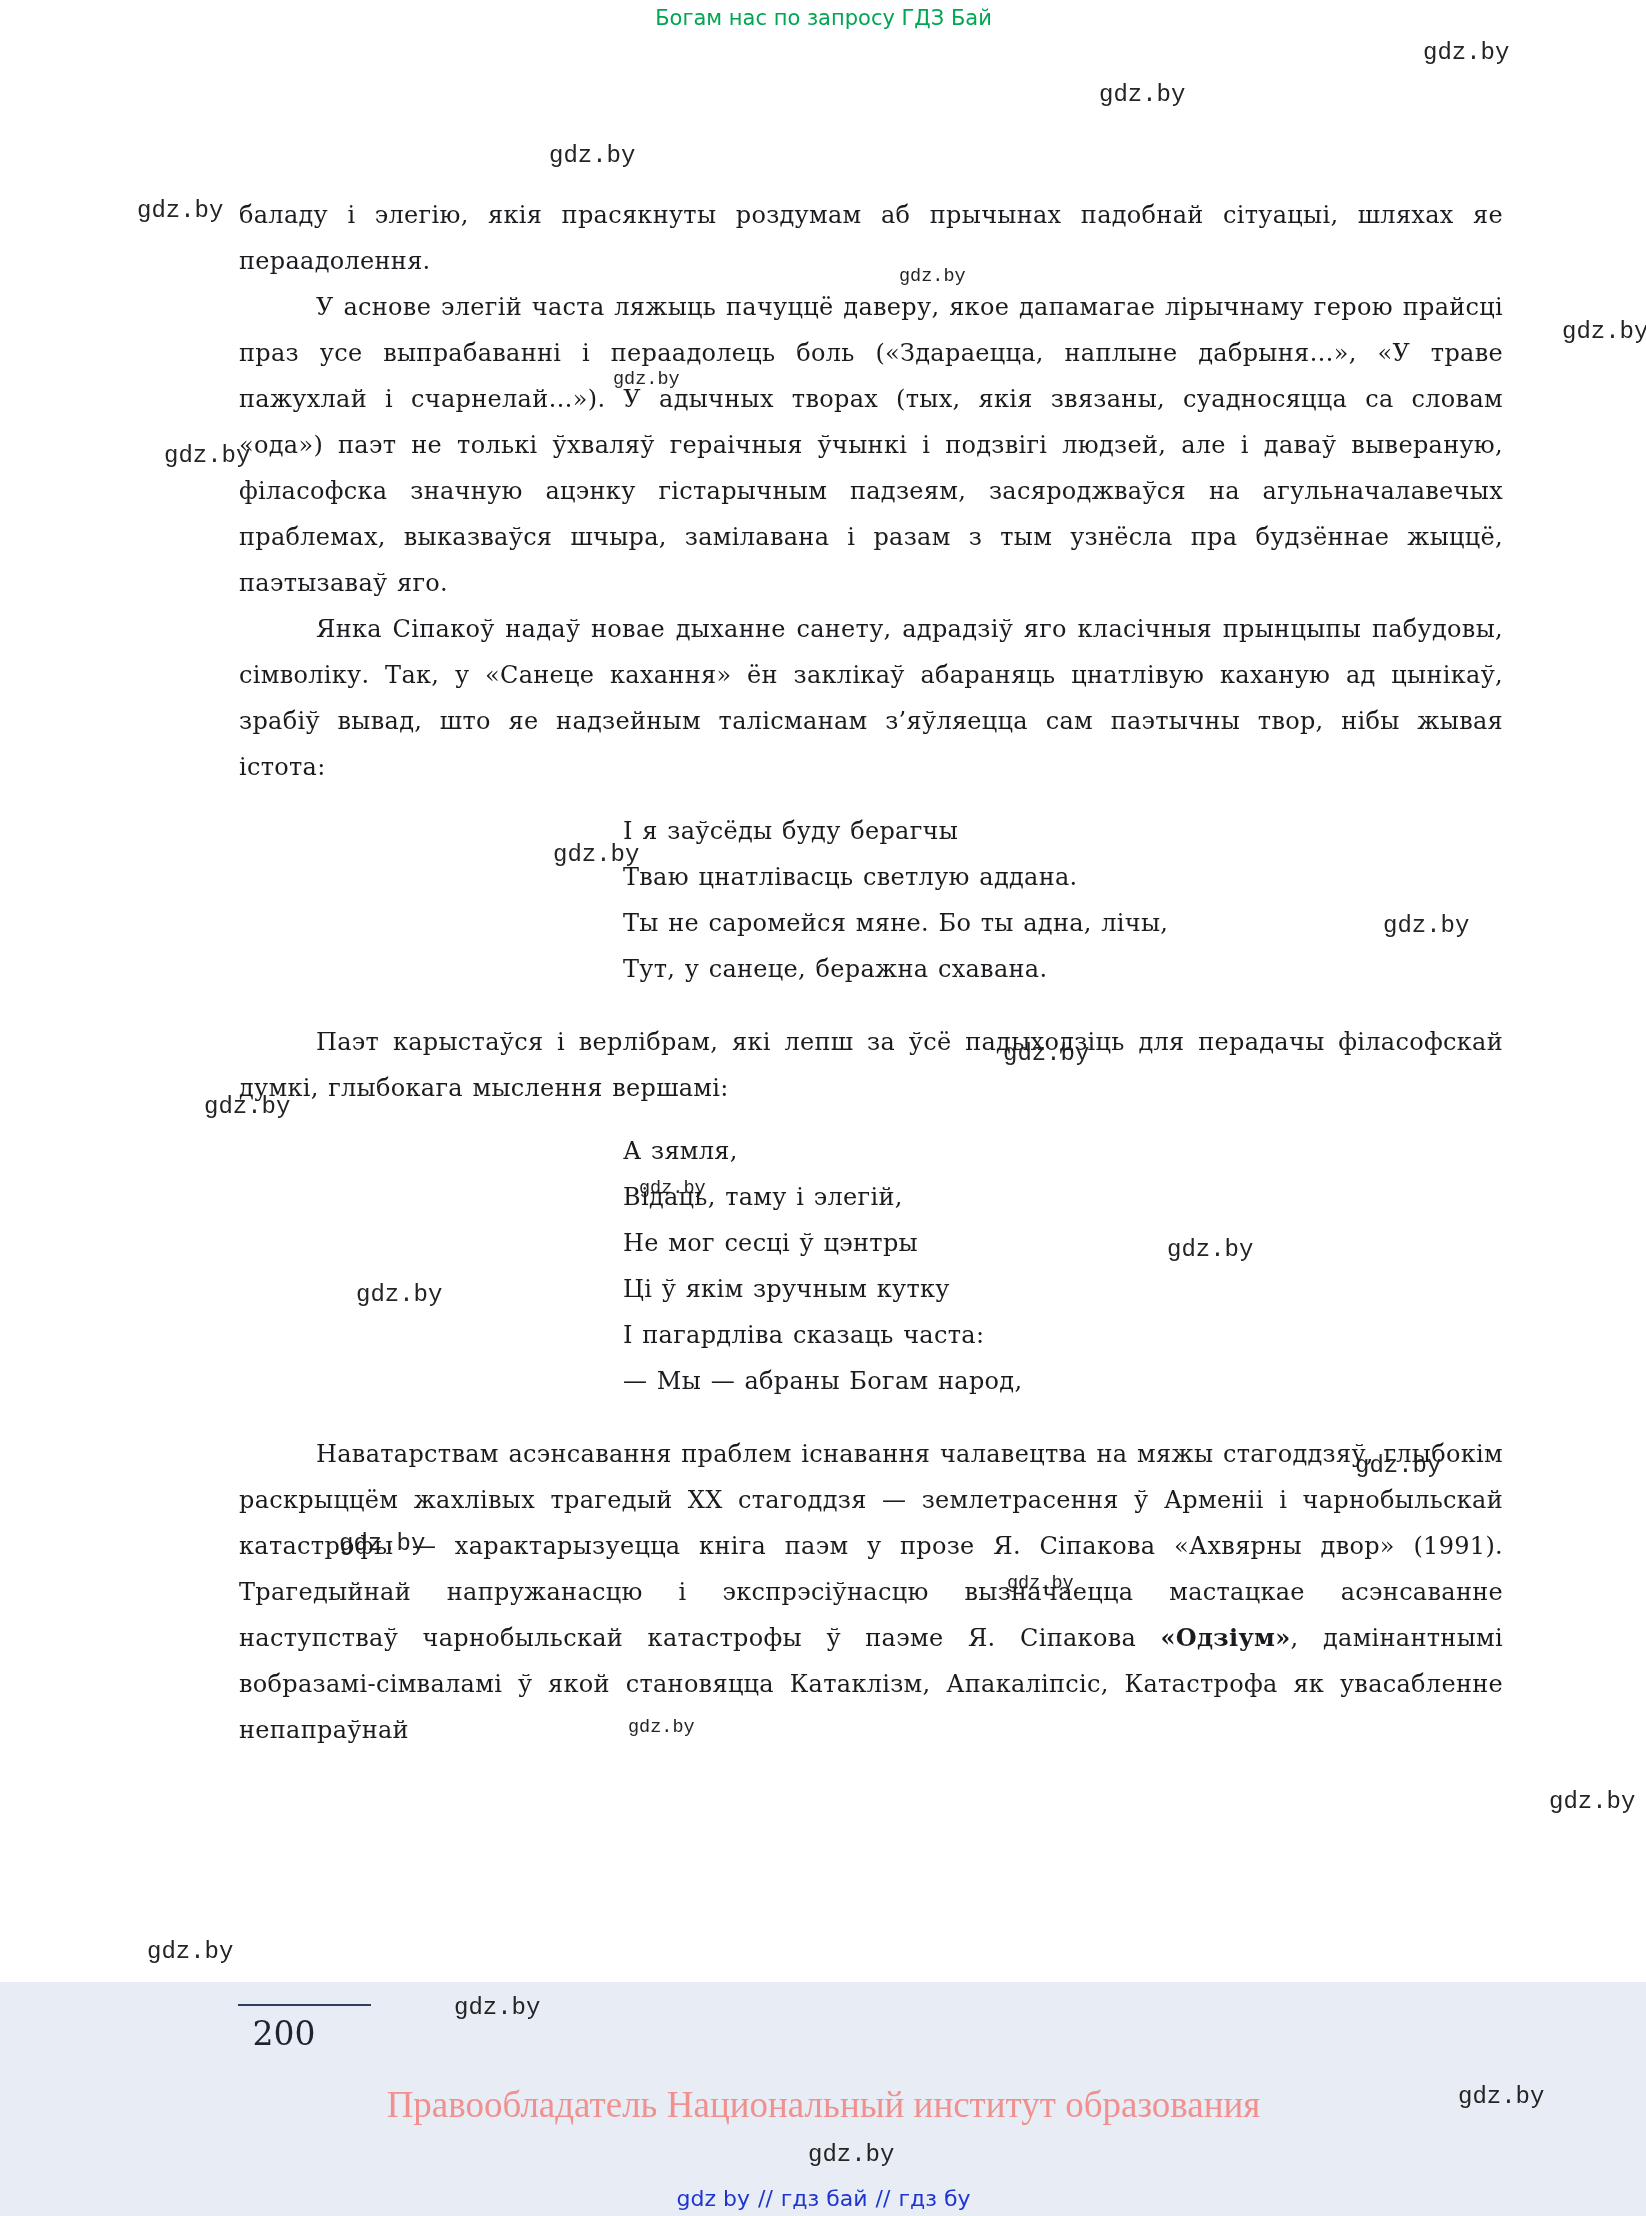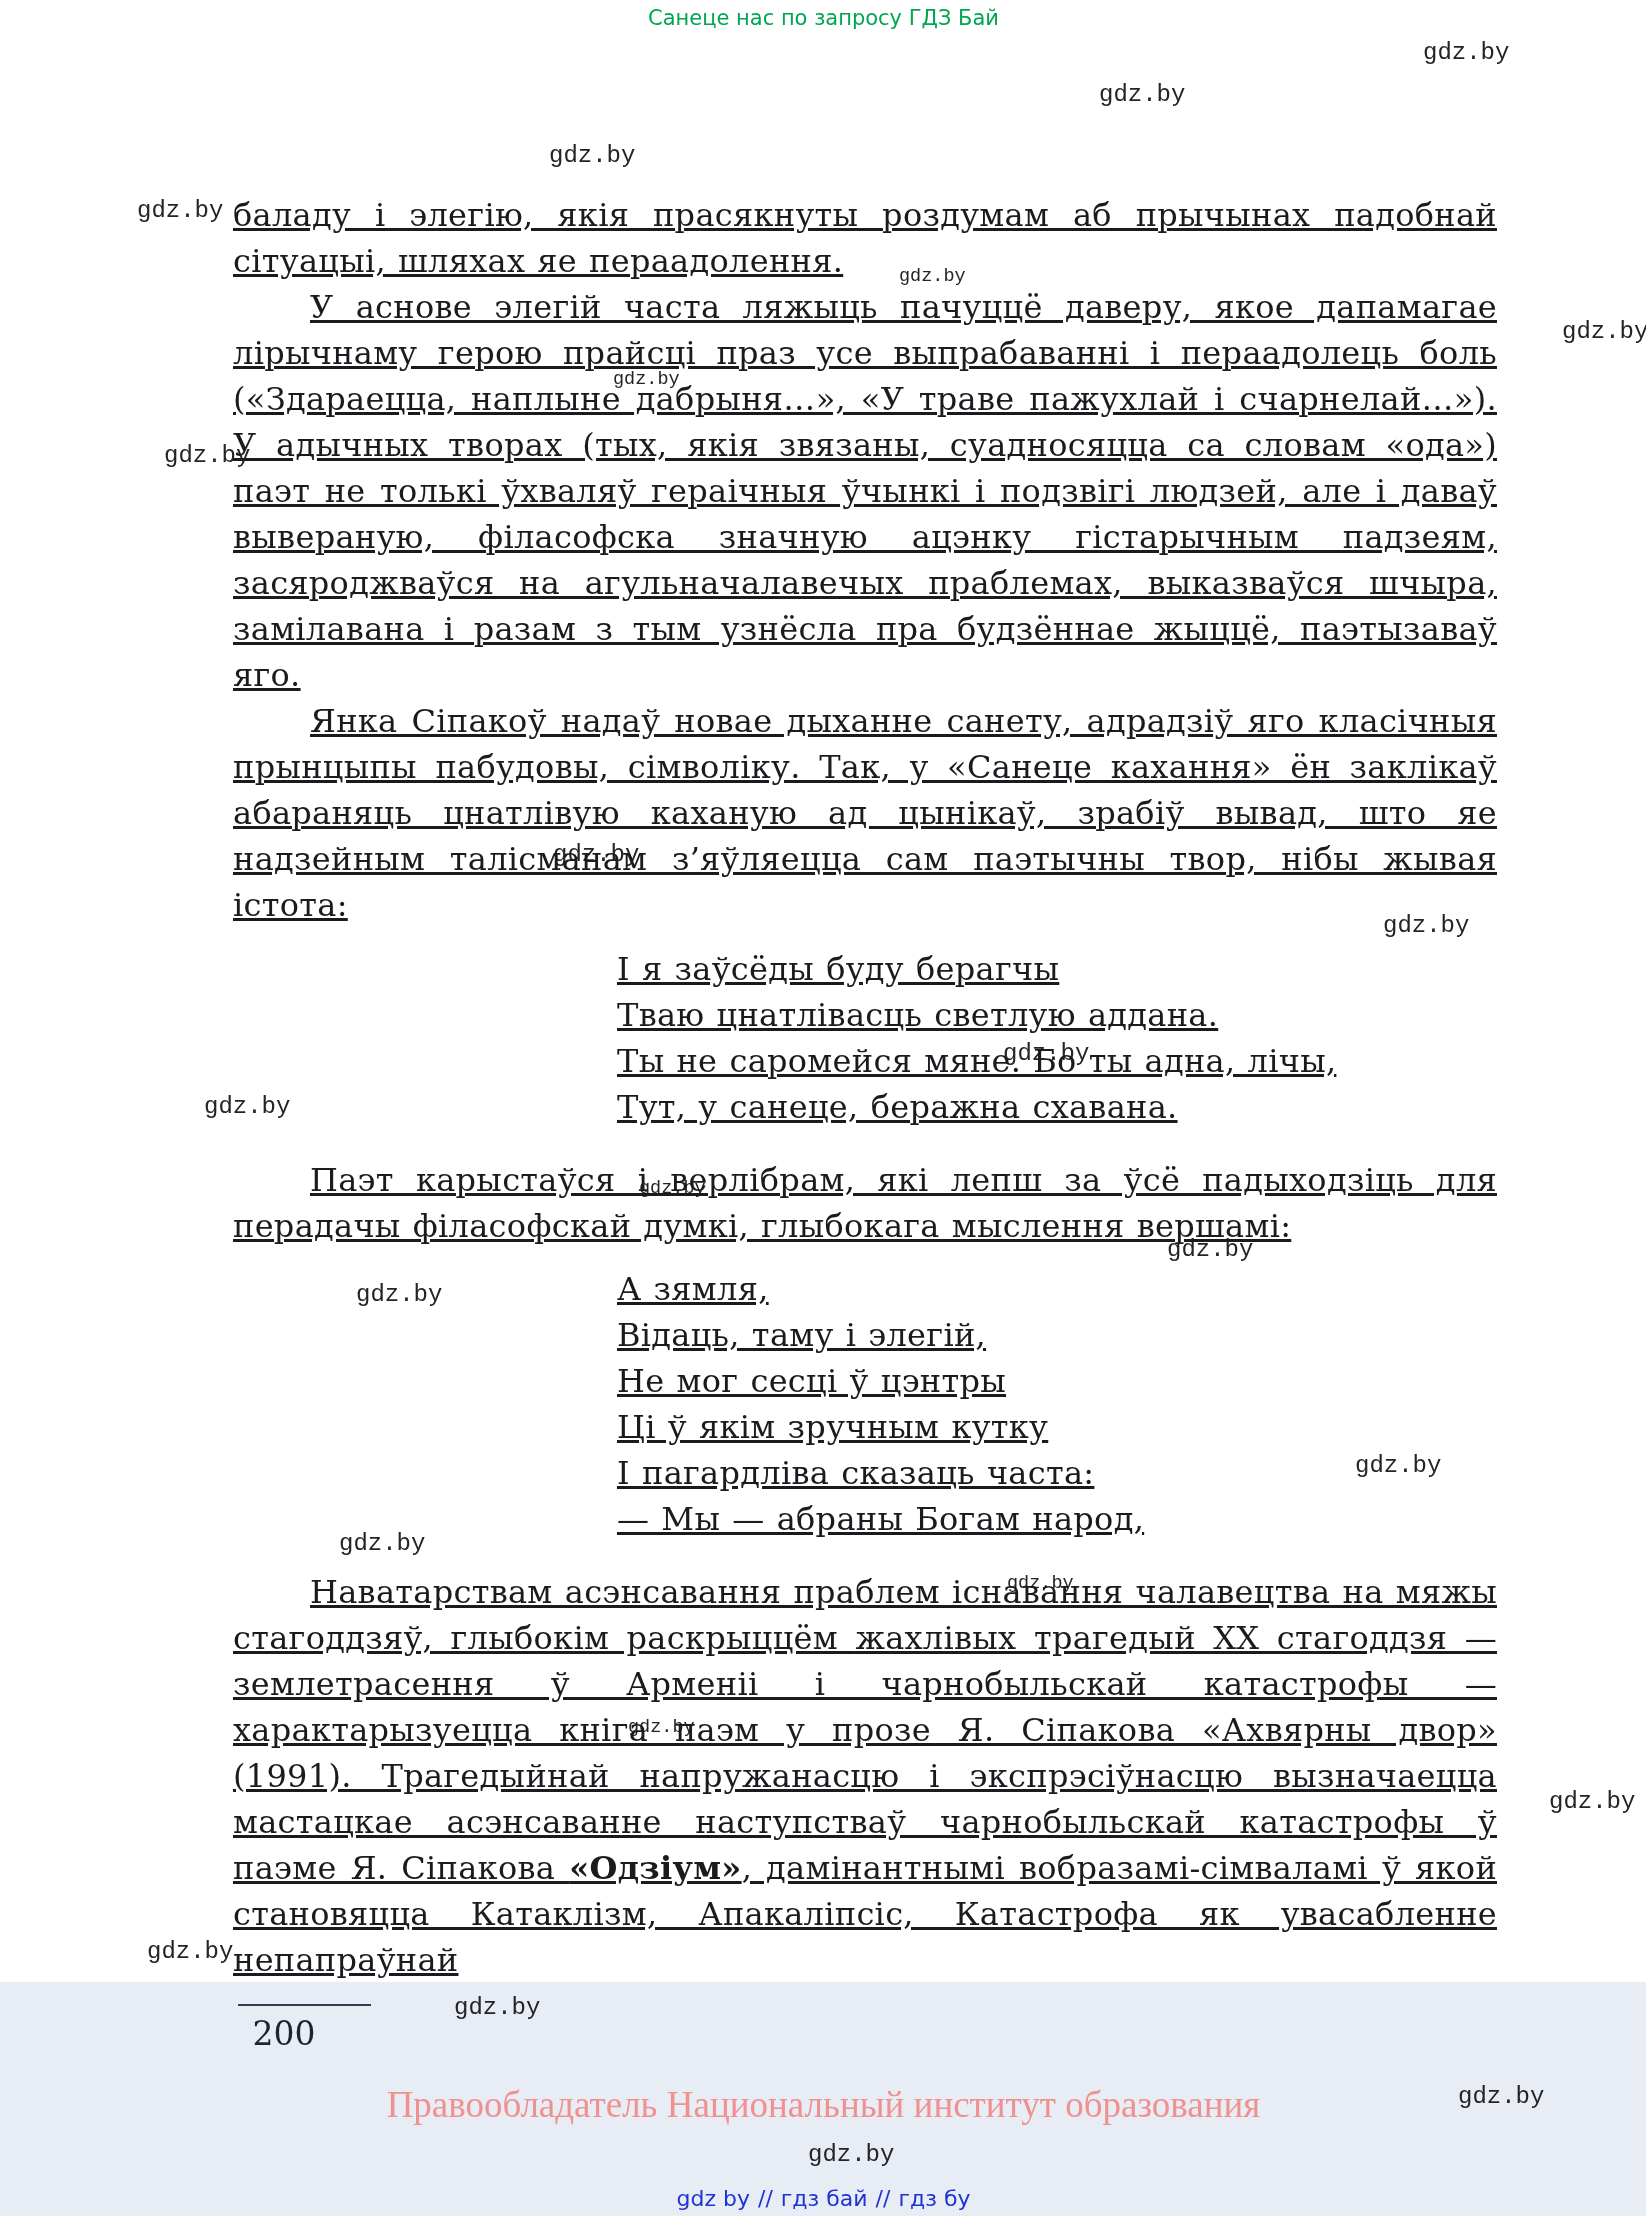--- a/index.html
+++ b/index.html
@@ -38,25 +38,24 @@
     white-space:nowrap;
   }
   .wm.small{font-size:18.5px;}
 
   .bottom-band{
     position:absolute;left:0;right:0;bottom:0;height:234px;
     background:var(--band,#e7ecf5);
   }
 
   .content{
-    position:absolute;left:233px;top:192px;width:1264px;
-    font-size:32px;line-height:46px;
+    position:absolute;left:239px;top:192px;width:1264px;
+    font-size:24px;line-height:46px;
     letter-spacing:0.3px;word-spacing:1.6px;
     text-align:justify;
-    text-decoration:underline;
   }
   .para{text-indent:77px;margin:0;}
   .para.noindent{text-indent:0;}
   .b{font-weight:bold;}
 
   .verse{
     padding-left:384px;
     text-align:left;
     margin:17.7px 0 27px 0;
   }
@@ -91,21 +90,21 @@
     text-decoration:none;
     cursor:pointer;
   }
   .links-line .sep{padding:0 8px;}
 </style>
 </head>
 <body>
 
 <div class="page">
 
-  <div class="promo-top">Санеце нас по запросу ГДЗ Бай</div>
+  <div class="promo-top">Богам нас по запросу ГДЗ Бай</div>
 
   <div class="bottom-band"></div>
 
   <span class="wm" style="left:1423px;top:39px;">gdz.by</span>
   <span class="wm" style="left:1099px;top:81px;">gdz.by</span>
   <span class="wm" style="left:549px;top:142px;">gdz.by</span>
   <span class="wm" style="left:137px;top:197px;">gdz.by</span>
   <span class="wm small" style="left:899px;top:266px;">gdz.by</span>
   <span class="wm" style="left:1562px;top:318px;">gdz.by</span>
   <span class="wm small" style="left:613px;top:369px;">gdz.by</span>

